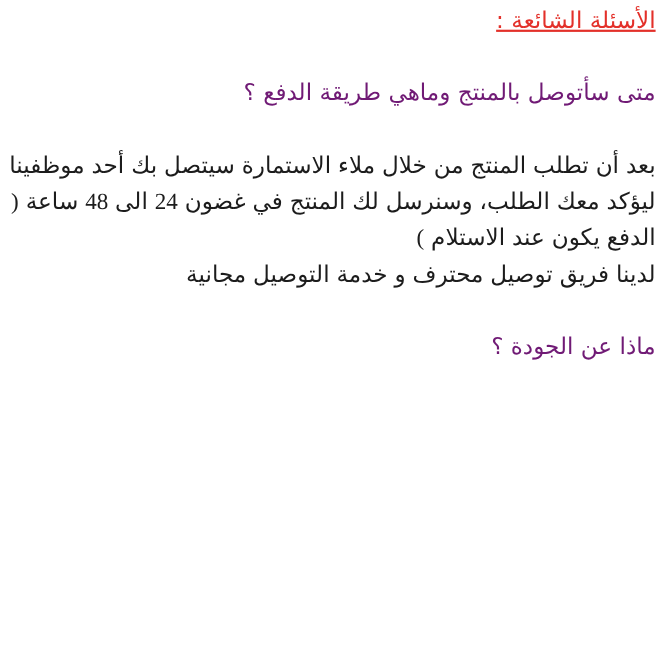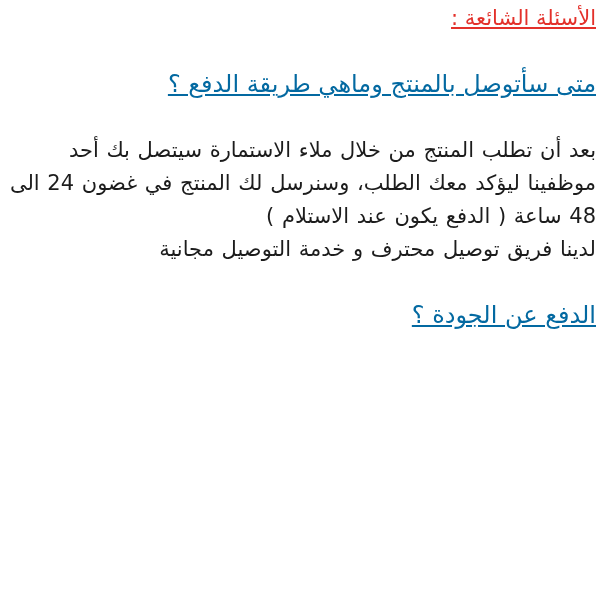--- a/index.html
+++ b/index.html
@@ -23,38 +23,38 @@
     padding: 2px 4px 0 4px;
   }
   .faq-title {
     color: #e3302a;
     text-decoration: underline;
     margin: 0 0 33px 0;
     font-weight: 400;
     font-size: 21px;
   }
   .faq-question {
-    color: #0369a1;
-    text-decoration: underline;
+    color: #701a75;
     margin: 0 0 33px 0;
     font-weight: 400;
-    font-size: 24px;
+    font-size: 21px;
   }
   .faq-answer {
     margin: 0 0 33px 0;
     white-space: pre-line;
     word-spacing: 1px;
+    font-family: Liberation Serif, serif;
   }
 </style>
 </head>
 <body>
 
 <div class="page">
   <h2 class="faq-title">الأسئلة الشائعة :</h2>
 
   <h3 class="faq-question">متى سأتوصل بالمنتج وماهي طريقة الدفع ؟</h3>
 
   <div class="faq-answer">بعد أن تطلب المنتج من خلال ملاء الاستمارة سيتصل بك أحد موظفينا ليؤكد معك الطلب، وسنرسل لك المنتج في غضون 24 الى 48 ساعة ( الدفع يكون عند الاستلام )
 لدينا فريق توصيل محترف و خدمة التوصيل مجانية</div>
 
-  <h3 class="faq-question">الدفع عن الجودة ؟</h3>
+  <h3 class="faq-question">ماذا عن الجودة ؟</h3>
 
 </div>
 
 </body></html>

